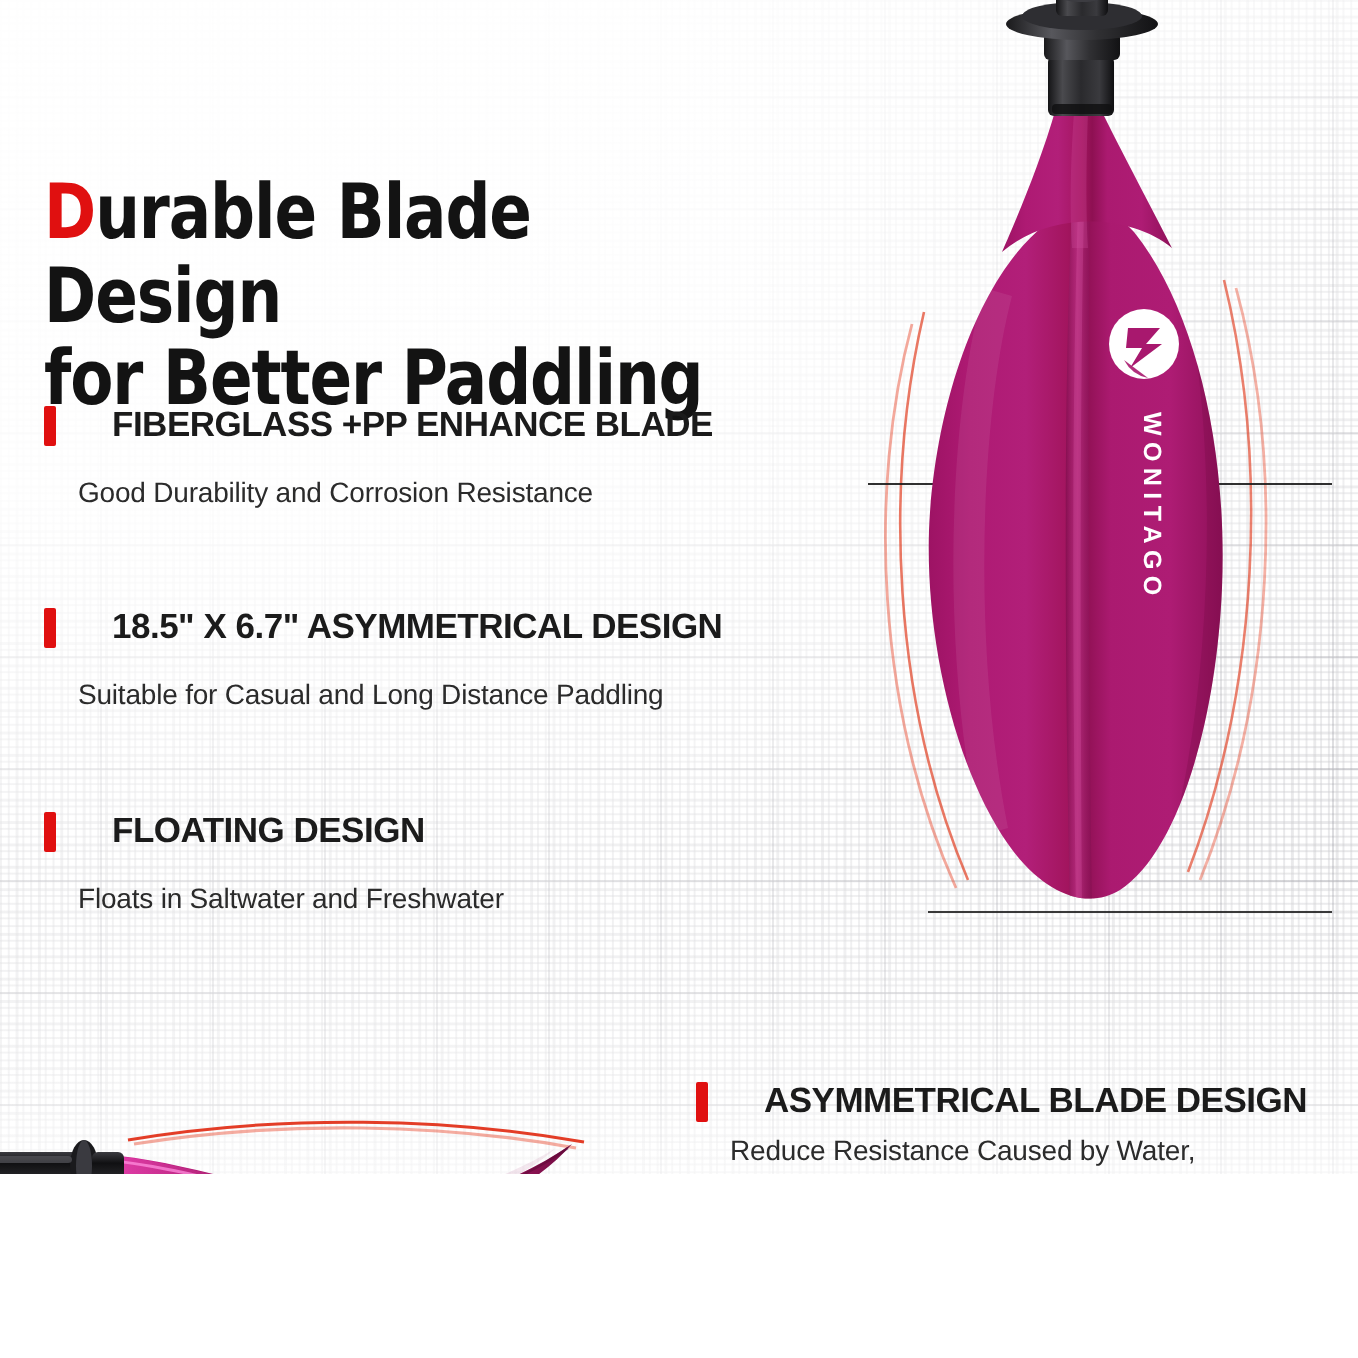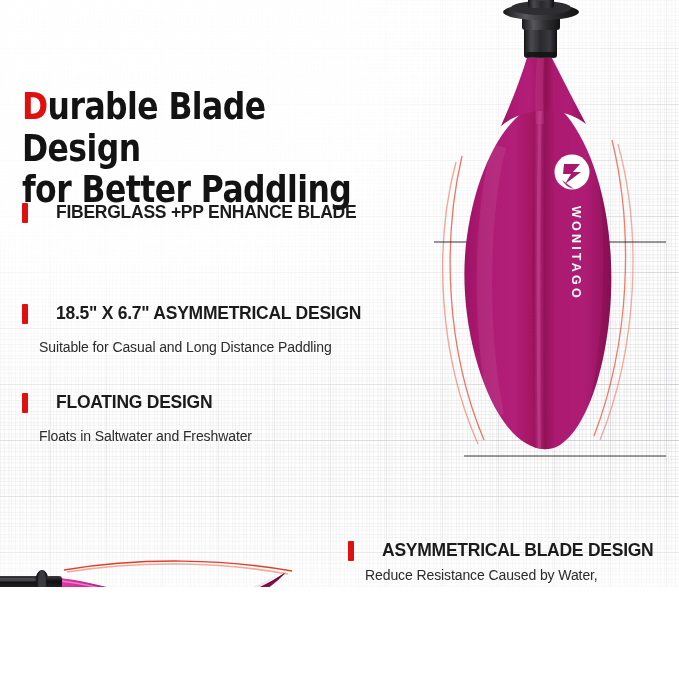--- a/index.html
+++ b/index.html
@@ -108,21 +108,21 @@
     font-size: 14px;
     font-weight: 400;
     color: #2b2b2b;
     letter-spacing: -0.1px;
     line-height: 1.45;
     white-space: pre-line;
   }
 
   #feature-1 { top: 202px; }
   #feature-2 { top: 303px; }
-  #feature-3 { top: 392px; }
+  #feature-3 { top: 405px; }
 
   #feature-4 {
     position: absolute;
     left: 348px;
     top: 540px;
     width: 330px;
   }
   #feature-4 .feature-sub { margin-top: 4px; }
 
   
@@ -145,20 +145,21 @@
 
   <div class="headline">
     <span class="drop">D</span><span>urable Blade Design</span><br><span>for Better Paddling</span>
   </div>
 
   <div class="feature" id="feature-1">
     <div class="feature-head">
       <span class="bullet-bar"></span>
       <span class="feature-title">FIBERGLASS +PP ENHANCE BLADE</span>
     </div>
+    <div class="feature-sub">Good Durability and Corrosion Resistance</div>
   </div>
 
   <div class="feature" id="feature-2">
     <div class="feature-head">
       <span class="bullet-bar"></span>
       <span class="feature-title">18.5" X 6.7" ASYMMETRICAL DESIGN</span>
     </div>
     <div class="feature-sub">Suitable for Casual and Long Distance Paddling</div>
   </div>
 

